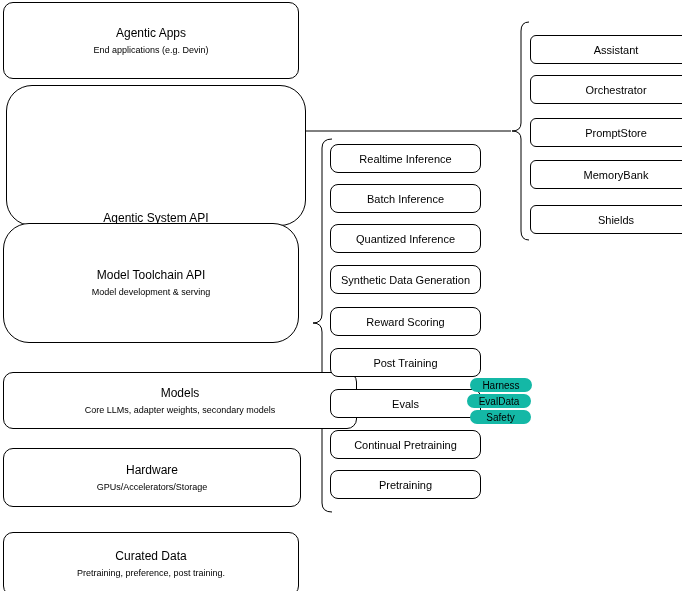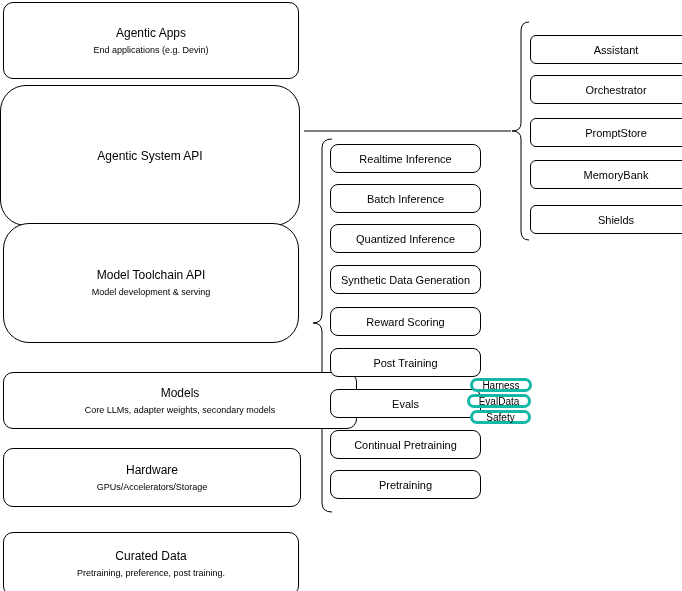--- a/index.html
+++ b/index.html
@@ -69,21 +69,21 @@
     background: #ffffff;
     display: flex;
     align-items: center;
     justify-content: center;
     font-size: 11px;
     text-align: center;
   }
   .pill {
     position: absolute;
     box-sizing: border-box;
-    border: 3px solid #14b8a6;
+    border: 7px solid #14b8a6;
     border-radius: 8px;
     background: #ffffff;
     display: flex;
     align-items: center;
     justify-content: center;
     font-size: 10px;
     text-align: center;
   }
 </style>
 </head>
@@ -95,21 +95,21 @@
     <line x1="304" y1="131" x2="511" y2="131"></line>
     <path d="M529,22 Q521,22 521,31 L521,123 Q521,131 512,131 Q521,131 521,139 L521,231 Q521,240 529,240"></path>
     <path d="M332,139 Q322,139 322,148 L322,314 Q322,323 313,323 Q322,323 322,332 L322,503 Q322,512 332,512"></path>
   </svg>
 
   <div class="lbox r10" style="left:3px; top:2px; width:296px; height:77px;">
     <div class="t">Agentic Apps</div>
     <div class="s">End applications (e.g. Devin)</div>
   </div>
 
-  <div class="lbox r26" style="left:0; top:85px; width:300px; height:141px;">
+  <div class="lbox r26" style="left:6px; top:85px; width:300px; height:141px;justify-content:flex-end;">
     <div class="t">Agentic System API</div>
   </div>
 
   <div class="lbox r26" style="left:3px; top:223px; width:296px; height:120px;">
     <div class="t">Model Toolchain API</div>
     <div class="s">Model development &amp; serving</div>
   </div>
 
   <div class="lbox r10" style="left:3px; top:372px; width:354px; height:57px;">
     <div class="t">Models</div>

